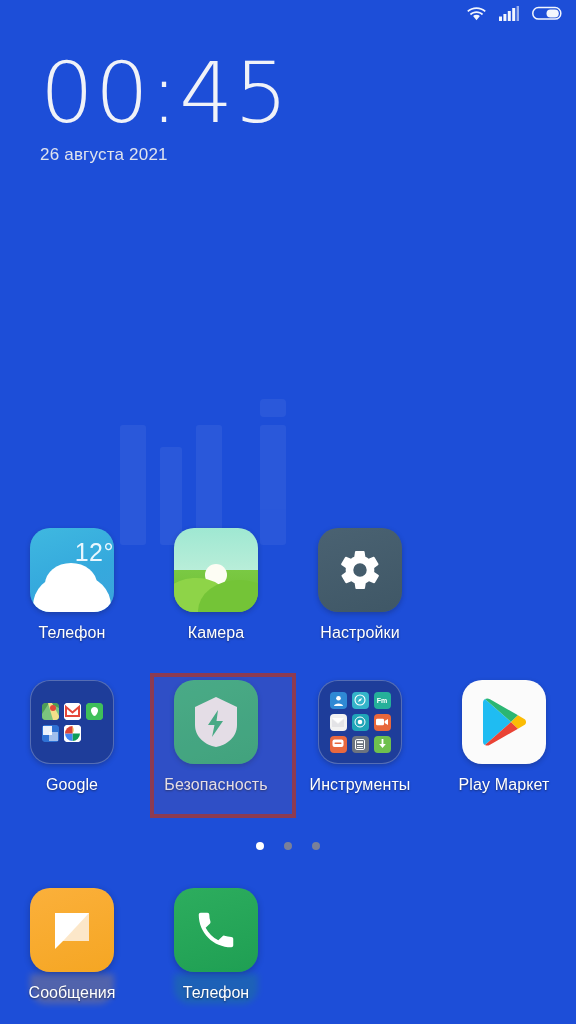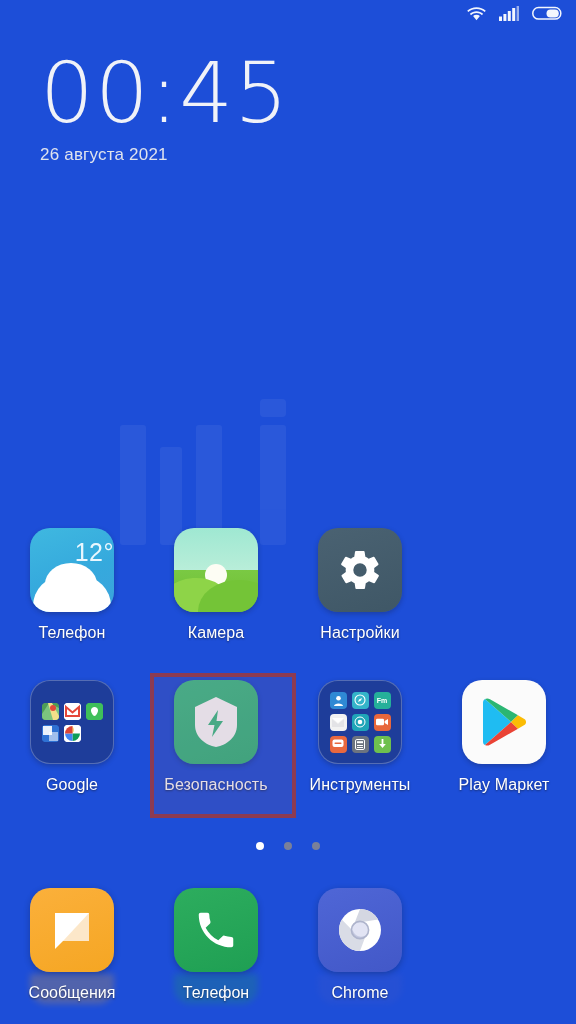--- a/index.html
+++ b/index.html
@@ -515,29 +515,16 @@
     <div class="dock-cell">
       <div class="dock-tile tile-phone">
         <svg width="46" height="46" viewBox="0 0 24 24">
           <path fill="#ffffff" d="M6.6 10.8c1.4 2.8 3.8 5.1 6.6 6.6l2.2-2.2c.3-.3.7-.4 1-.2 1.2.4 2.4.6 3.6.6.6 0 1 .4 1 1V20c0 .6-.4 1-1 1C10.6 21 3 13.4 3 4c0-.6.4-1 1-1h3.5c.6 0 1 .4 1 1 0 1.3.2 2.5.6 3.6.1.3 0 .7-.2 1l-2.3 2.2z"></path>
         </svg>
       </div>
       <div class="dock-reflect" style="background:#1f9f53;"></div>
       <div class="dock-label">Телефон</div>
     </div>
 
-    <div class="dock-cell">
-      <div class="dock-tile tile-chrome">
-        <svg width="50" height="50" viewBox="0 0 50 50">
-          <circle cx="25" cy="25" r="21" fill="#ffffff"></circle>
-          <path d="M25 4 A21 21 0 0 1 43.2 14.6 L27 17 A8.5 8.5 0 0 0 18 22Z" fill="#d4d7e2"></path>
-          <path d="M6.8 14.6 A21 21 0 0 0 25 46 L31 30 A8.5 8.5 0 0 1 18 26Z" fill="#d9dce6"></path>
-          <circle cx="25" cy="25" r="8.6" fill="#5c6bc0" opacity=".18"></circle>
-          <circle cx="25" cy="25" r="8.6" fill="none" stroke="#aeb4cc" stroke-width="1.6"></circle>
-        </svg>
-      </div>
-      <div class="dock-reflect" style="background:#4258c8;"></div>
-      <div class="dock-label">Chrome</div>
-    </div>
 
   </div>
 
 </div>
 
 </body></html>

